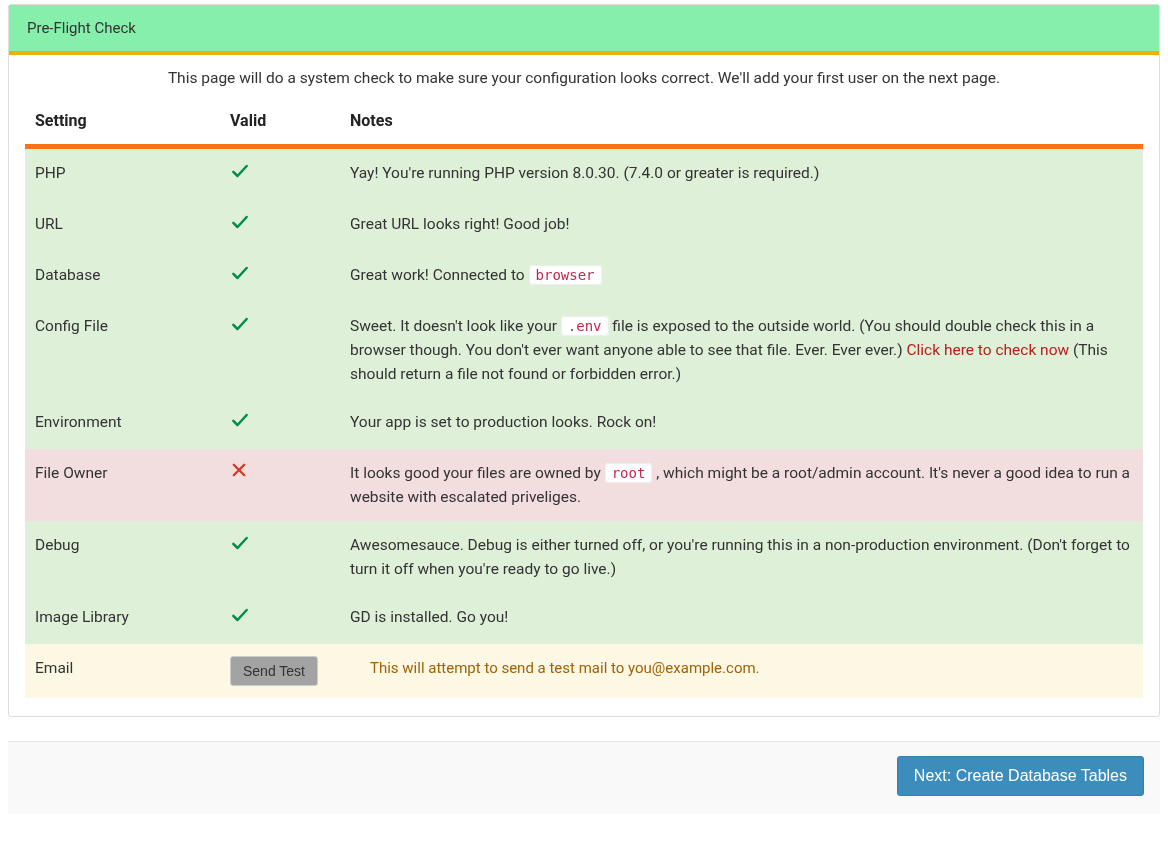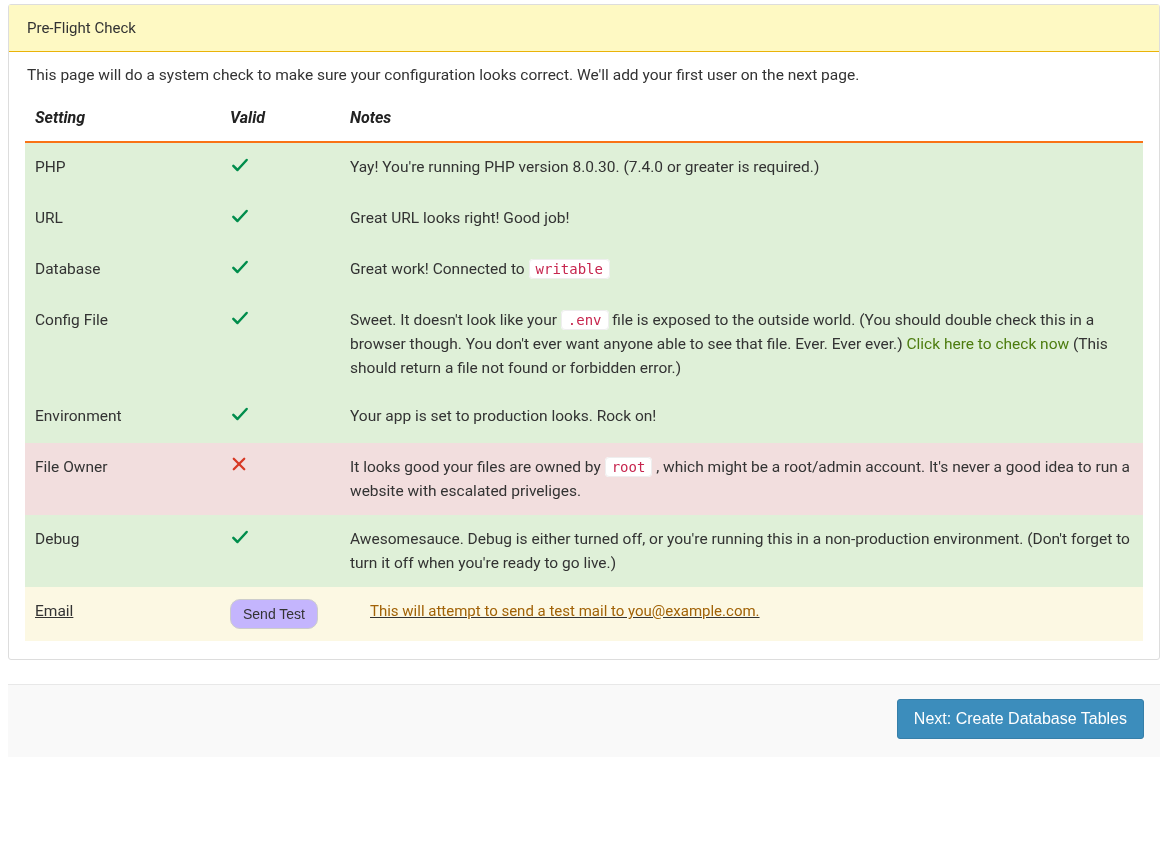--- a/index.html
+++ b/index.html
@@ -9,75 +9,75 @@
       color: #333;
       background: #fff;
     }
     .panel {
       border: 1px solid #ddd;
       border-radius: 3px;
       margin: 4px 8px 0 8px;
       background: #fff;
     }
     .panel-header {
-      background: #fef9c3;
-      border-bottom: 1px solid #eab308;
+      background: #86efac;
+      border-bottom: 4px solid #eab308;
       padding: 14px 18px;
       font-size: 15px;
       color: #333;
     }
     .intro {
       padding: 14px 18px 14px 18px;
       color: #333;
       font-size: 15.5px;
+      text-align: center;
     }
     table {
       width: calc(100% - 32px);
       margin: 0 16px 18px 16px;
       border-collapse: collapse;
     }
     th {
       text-align: left;
       font-weight: 700;
       font-size: 16px;
       padding: 10px 10px 14px 10px;
-      border-bottom: 2px solid #f97316;
+      border-bottom: 5px solid #f97316;
       color: #222;
-      font-style: italic;
     }
     th.col-setting { width: 195px; }
     th.col-valid { width: 120px; }
     td {
       padding: 12px 10px;
       vertical-align: top;
       font-size: 15.5px;
       color: #333;
       line-height: 1.55;
     }
     tr.success { background: #dff0d8; }
     tr.danger  { background: #f2dede; }
-    tr.warning { background: #fcf8e3; text-decoration: underline; }
+    tr.warning { background: #fcf8e3; }
     code {
       background: #fff;
       border: 1px solid #eee;
       border-radius: 4px;
       padding: 1px 6px;
       font-family: ui-monospace, SFMono-Regular, Menlo, Consolas, monospace;
       font-size: 14px;
       color: #c7254e;
     }
     a.link {
-      color: #4d7c0f;
+      color: #b91c1c;
       text-decoration: none;
     }
     .btn-default {
       display: inline-block;
-      background: #c4b5fd;
+      background: #a3a3a3;
       border: 1px solid #ccc;
-      border-radius: 10px;
+      border-radius: 3px;
       padding: 6px 12px;
       font-size: 14px;
       color: #333;
       cursor: pointer;
     }
     .muted-note {
       color: #a16207;
       font-size: 15px;
       padding-left: 20px;
     }
@@ -151,21 +151,21 @@
       <tr class="success">
         <td>Database</td>
         <td>
           <span class="check-icon">
             <svg viewBox="0 0 24 24" width="20" height="20" fill="none" stroke-width="3" stroke-linecap="round" stroke-linejoin="round">
                 <polyline points="4 13 9 18 20 6"></polyline>
               </svg>
           </span>
         </td>
         <td>
-          <span>Great work! Connected to </span><code>writable</code>
+          <span>Great work! Connected to </span><code>browser</code>
         </td>
       </tr>
 
       <tr class="success">
         <td>Config File</td>
         <td>
           <span class="check-icon">
             <svg viewBox="0 0 24 24" width="20" height="20" fill="none" stroke-width="3" stroke-linecap="round" stroke-linejoin="round">
                 <polyline points="4 13 9 18 20 6"></polyline>
               </svg>
@@ -209,20 +209,31 @@
         <td>
           <span class="check-icon">
             <svg viewBox="0 0 24 24" width="20" height="20" fill="none" stroke-width="3" stroke-linecap="round" stroke-linejoin="round">
                 <polyline points="4 13 9 18 20 6"></polyline>
               </svg>
           </span>
         </td>
         <td>Awesomesauce. Debug is either turned off, or you're running this in a non-production environment. (Don't forget to turn it off when you're ready to go live.)</td>
       </tr>
 
+      <tr class="success">
+        <td>Image Library</td>
+        <td>
+          <span class="check-icon">
+            <svg viewBox="0 0 24 24" width="20" height="20" fill="none" stroke-width="3" stroke-linecap="round" stroke-linejoin="round">
+                <polyline points="4 13 9 18 20 6"></polyline>
+              </svg>
+          </span>
+        </td>
+        <td>GD is installed. Go you!</td>
+      </tr>
 
       <tr class="warning">
         <td>Email</td>
         <td>
           <button class="btn-default">Send Test</button>
         </td>
         <td>
           <span class="muted-note">This will attempt to send a test mail to you@example.com.</span>
         </td>
       </tr>

